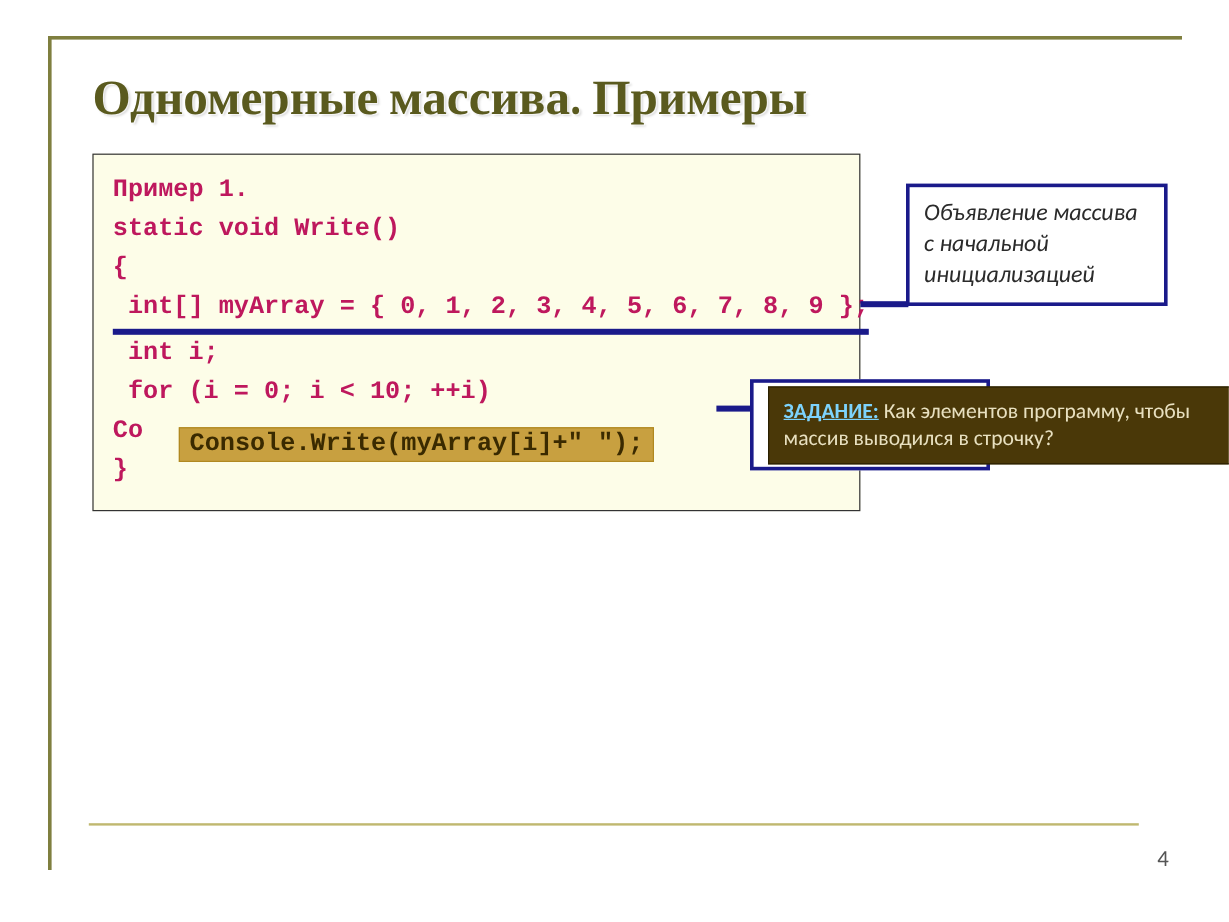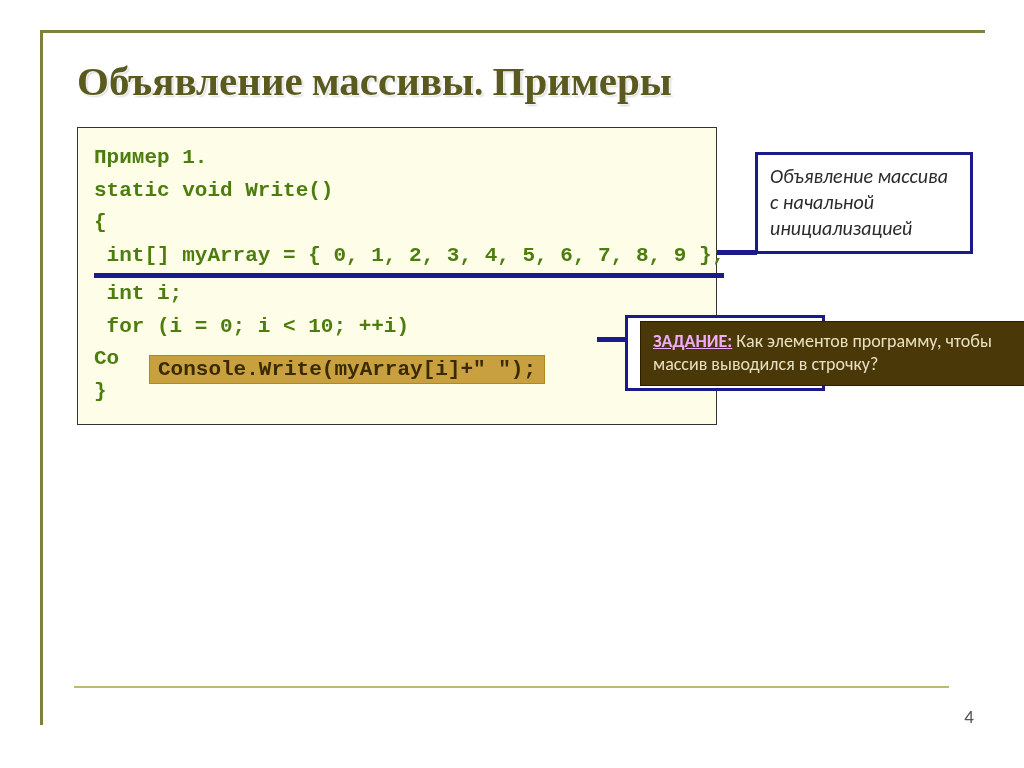--- a/index.html
+++ b/index.html
@@ -40,21 +40,21 @@
     position: relative;
   }
   .code-box {
     width: 640px;
     border: 1px solid #333;
     background: #fdfde8;
     padding: 14px 16px 16px 16px;
     font-family: Consolas, "Courier New", monospace;
     font-size: 21px;
     font-weight: bold;
-    color: #4d7c0f;
+    color: #be185d;
     line-height: 1.55;
   }
   .code-line { white-space: pre; }
   .decl-line {
     display: inline-block;
     border-bottom: 5px solid #1a1a8a;
     padding-bottom: 1px;
   }
   .decl-connector {
     position: absolute;
@@ -116,21 +116,21 @@
     top: 194px;
     width: 395px;
     background: #4a3808;
     border: 1px solid #2a2000;
     padding: 8px 12px;
     font-size: 18px;
     color: #e8e0c0;
     line-height: 1.3;
   }
   .task-label {
-    color: #f0abfc;
+    color: #7dd3fc;
     text-decoration: underline;
     font-weight: bold;
   }
   .bottom-rule {
     position: absolute;
     left: 74px;
     bottom: 80px;
     width: 875px;
     height: 2px;
     background: #c0b870;
@@ -140,21 +140,21 @@
     right: 50px;
     bottom: 40px;
     font-size: 19px;
     color: #555;
   }
 </style>
 </head>
 <body>
 
 <div class="slide">
-  <div class="title">Объявление массивы. Примеры</div>
+  <div class="title">Одномерные массива. Примеры</div>
 
 
   <div class="content-row">
 
     <div class="code-box">
       <div class="code-line">Пример 1.</div>
       <div class="code-line">static void Write()</div>
       <div class="code-line">{</div>
       <div class="code-line"><span class="decl-line"> int[] myArray = { 0, 1, 2, 3, 4, 5, 6, 7, 8, 9 };</span></div>
       <div class="code-line"> int i;</div>

